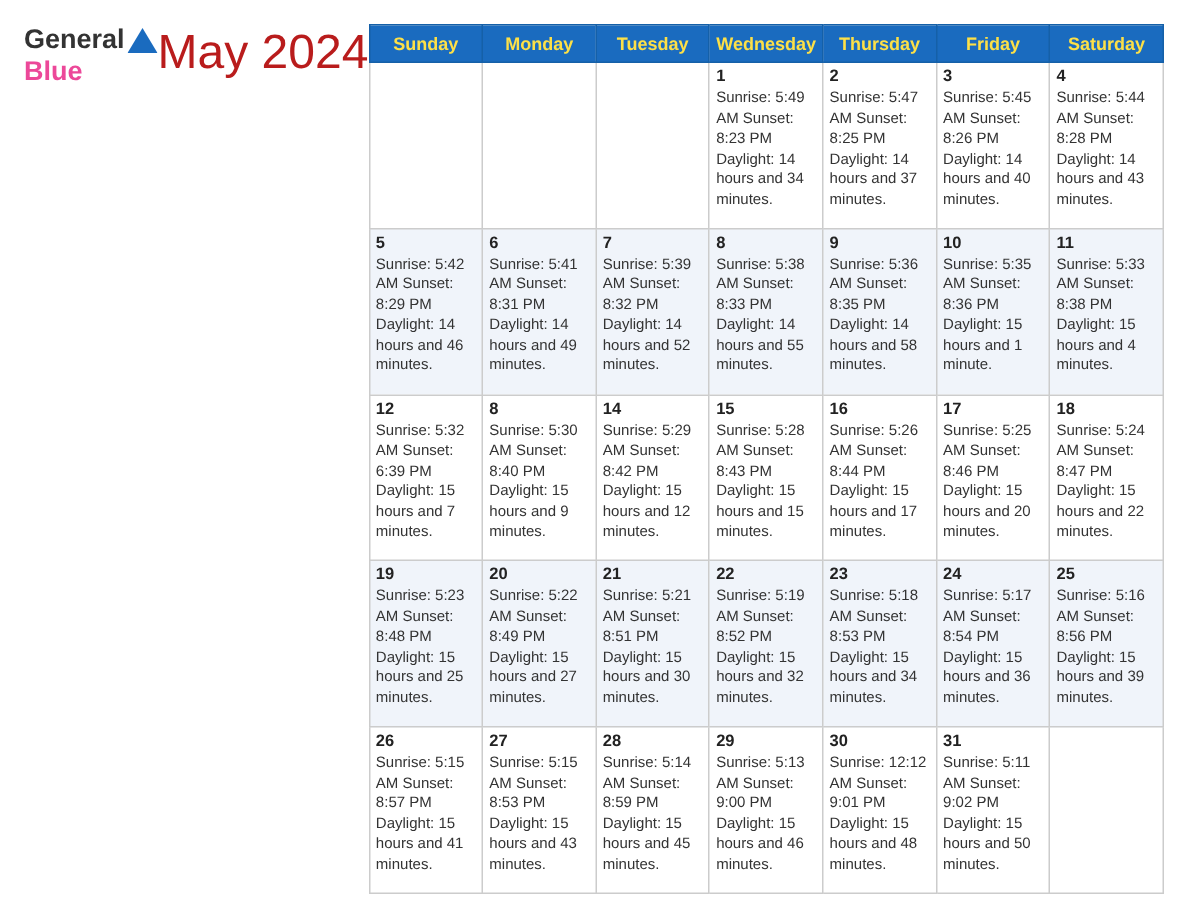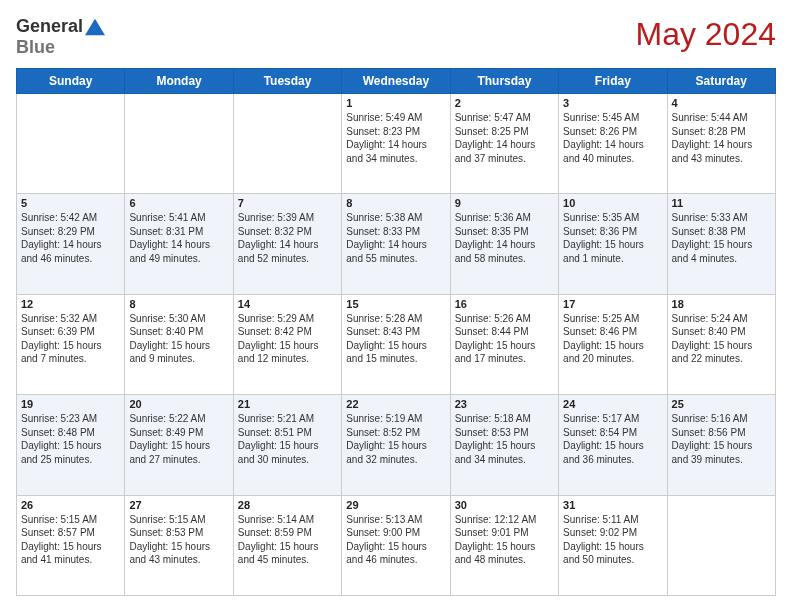--- a/index.html
+++ b/index.html
@@ -8,21 +8,21 @@
       height: 612px;
       font-family: Arial, sans-serif;
       background: #fff;
       overflow: hidden;
     }
     .page {
       width: 792px;
       height: 612px;
       padding: 16px;
       display: flex;
-      flex-direction: column;
+      flex-direction: row;
     }
     .header {
       display: flex;
       justify-content: space-between;
       align-items: flex-start;
       margin-bottom: 10px;
     }
     .logo {
       display: flex;
       align-items: center;
@@ -48,21 +48,21 @@
     }
     .calendar {
       flex: 1;
       border: 1px solid #ccc;
       border-collapse: collapse;
       width: 100%;
       table-layout: fixed;
     }
     .calendar th {
       background: #1a6bbf;
-      color: #ffffff;
+      color: #fde047;
       text-align: center;
       font-size: 12px;
       padding: 5px 2px;
       border: 1px solid #1560a8;
       font-weight: bold;
     }
     .calendar td {
       vertical-align: top;
       border: 1px solid #ccc;
       padding: 3px 4px;
@@ -93,21 +93,21 @@
 <div class="page">
   <div class="header">
     <div class="logo">
       <div>
         <div style="display:flex;align-items:center;">
           <span class="logo-general" style="font-size:18px;font-weight:bold;">General</span>
           <svg class="logo-icon" viewBox="0 0 24 20" xmlns="http://www.w3.org/2000/svg">
             <polygon points="0,20 12,0 24,20" fill="#1a6bbf"></polygon>
           </svg>
         </div>
-        <span class="logo-blue" style="font-size:18px;font-weight:bold;color:#737373;">Blue</span>
+        <span class="logo-blue" style="font-size:18px;font-weight:bold;color:#ec4899;">Blue</span>
       </div>
     </div>
     <div class="title-block">
       <div class="month-title">May 2024</div>
     </div>
   </div>
 
   <table class="calendar">
     <thead>
       <tr>
@@ -244,21 +244,21 @@
           <td>
             <span class="day-number">17</span>
             <div class="cell-text">Sunrise: 5:25 AM
 Sunset: 8:46 PM
 Daylight: 15 hours
 and 20 minutes.</div>
           </td>
           <td>
             <span class="day-number">18</span>
             <div class="cell-text">Sunrise: 5:24 AM
-Sunset: 8:40 PM
+Sunset: 8:47 PM
 Daylight: 15 hours
 and 22 minutes.</div>
           </td>
         </tr>
         <tr>
           <td class="alt-row">
             <span class="day-number">19</span>
             <div class="cell-text">Sunrise: 5:23 AM
 Sunset: 8:48 PM
 Daylight: 15 hours

